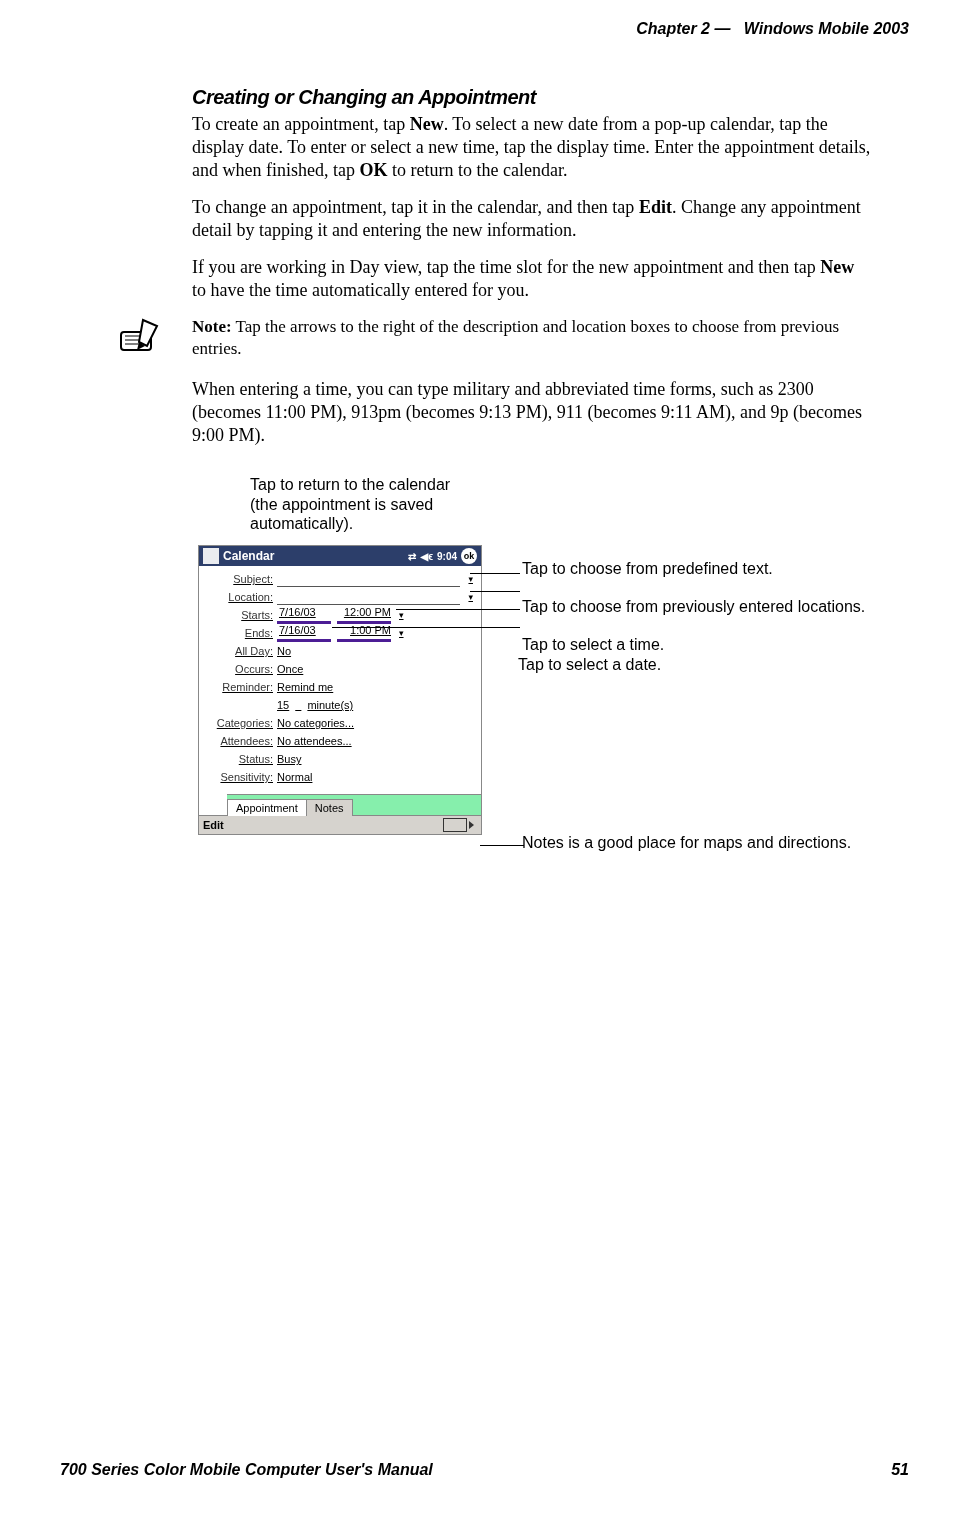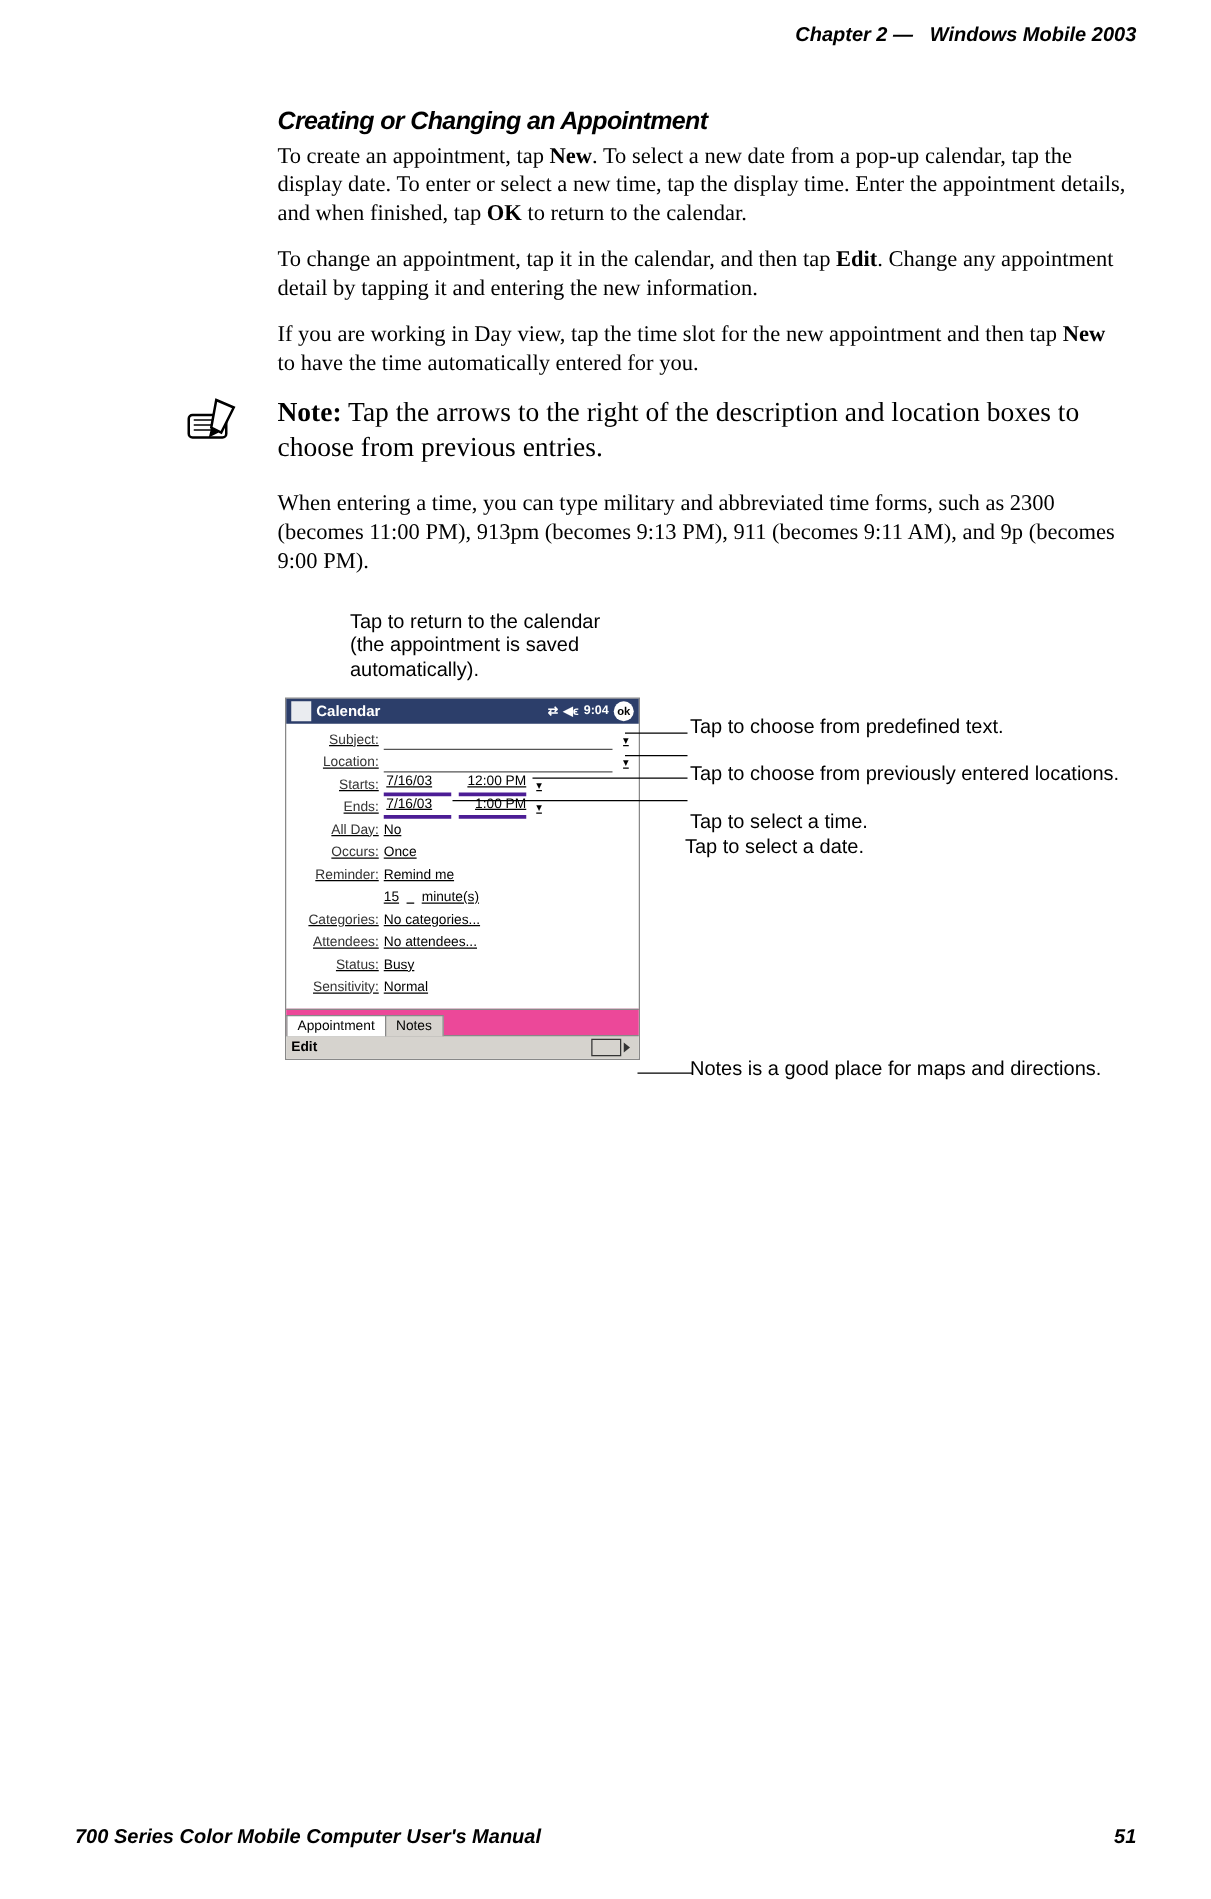--- a/index.html
+++ b/index.html
@@ -7,21 +7,21 @@
     padding: 0;
     font-family: Georgia, 'Times New Roman', serif;
     color: #000;
     background: #fff;
     width: 969px;
   }
   .page {
     position: relative;
     width: 969px;
     height: 1519px;
-    padding: 20px 60px 40px 110px;
+    padding: 20px 60px 40px 80px;
     box-sizing: border-box;
   }
   .running-header {
     text-align: right;
     font-family: Arial, Verdana, sans-serif;
     font-style: italic;
     font-weight: bold;
     font-size: 16px;
     margin-bottom: 48px;
   }
@@ -50,21 +50,21 @@
     margin-bottom: 18px;
   }
   .note-icon {
     width: 60px;
     flex: 0 0 60px;
     margin-left: -75px;
     margin-right: 15px;
   }
   .note-icon svg { width: 46px; height: 40px; }
   .note-text {
-    font-size: 22px;
+    font-size: 17px;
     line-height: 1.28;
   }
   
   .figure-wrap {
     position: relative;
     margin-top: 28px;
     height: 480px;
     font-family: Arial, Helvetica, sans-serif;
   }
   .callout-top {
@@ -108,21 +108,21 @@
   }
   .form-area { padding: 4px 6px 0 6px; }
   .row { display:flex; align-items:center; height:18px;text-decoration:underline; }
   .lbl { width:68px; text-align:right; padding-right:4px; font-size:11px; color:#333;}
   .val { flex:1; font-size:11px; display:flex; align-items:center; gap:6px;}
   .uline { border-bottom:1px solid #555; height:15px; flex:1; }
   .time-col { width:52px; border-bottom:3px solid #4c1d95; height:15px; padding-left:2px;}
   .chev { font-size:9px; color:#000; padding:0 2px; }
   .tabs-row {
     display:flex; align-items:flex-end; height:20px;
-    background:#ec4899; border-top:1px solid #888; font-size:11px;
+    background:#86efac; border-top:1px solid #888; font-size:11px;margin-left:28px;
   }
   .tab {
     padding:2px 8px; border:1px solid #888; border-bottom:none;
     background:#fff; margin-right:-1px; position:relative; top:1px;
   }
   .tab.inactive { background:#d6d3ce; }
   .bottombar {
     background:#d6d3ce; border-top:1px solid #888;
     display:flex; align-items:center; height:18px; padding:0 4px;
     font-size:11px; font-weight:bold;

